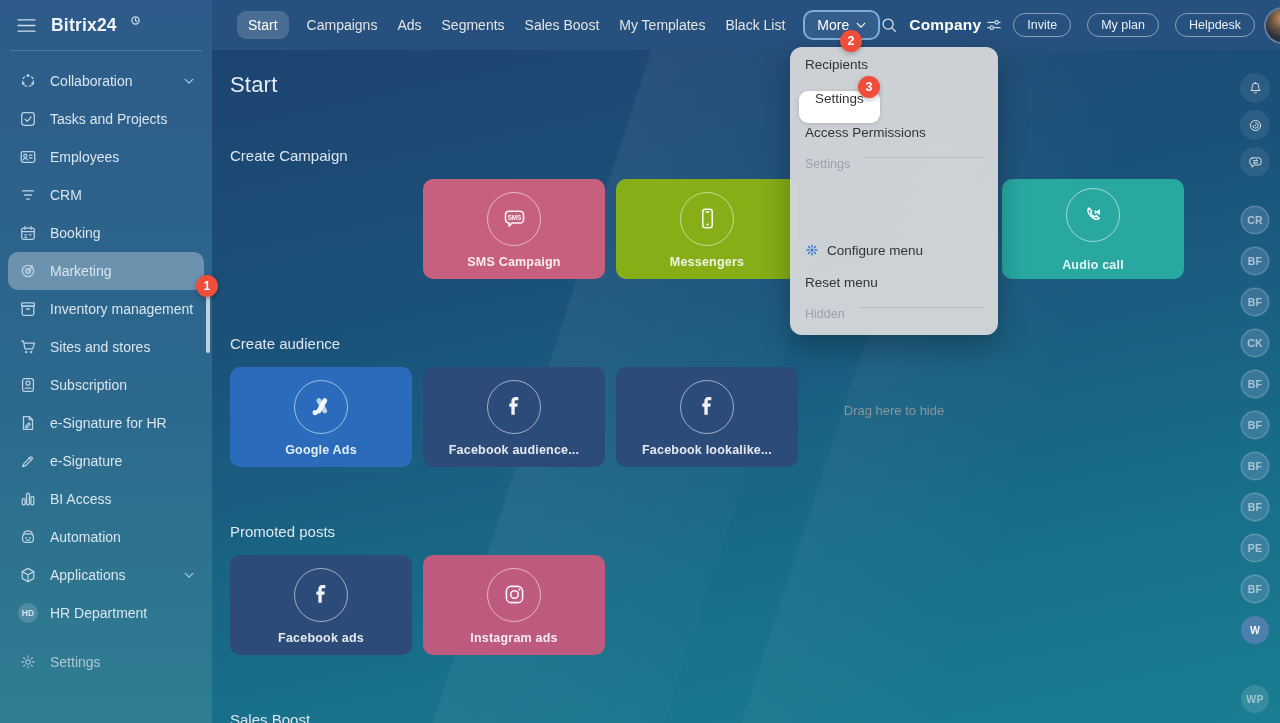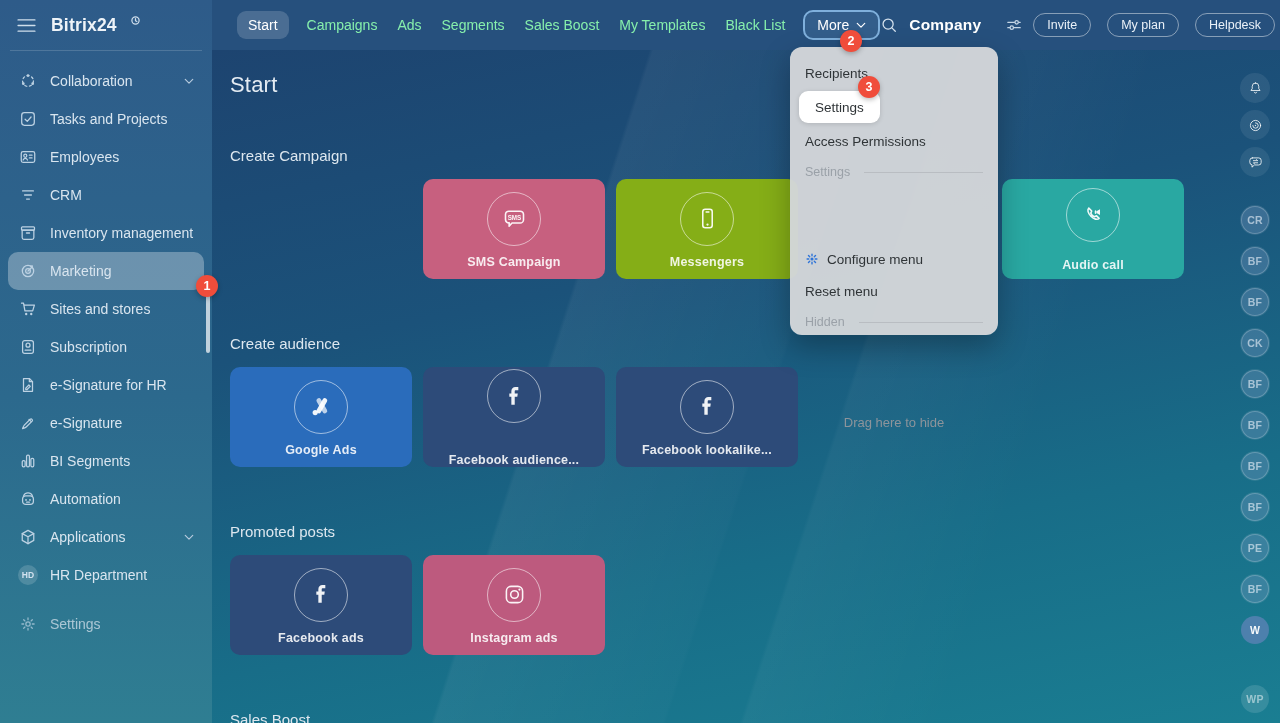--- a/index.html
+++ b/index.html
@@ -4,28 +4,28 @@
 <style>
   html,body{margin:0;padding:0;}
   body{width:1280px;height:723px;overflow:hidden;font-family:"Liberation Sans",sans-serif;background:#1d4470;position:relative;}
   svg{display:block;}
   .icon-svg{stroke:currentColor;fill:none;stroke-width:1.4;stroke-linecap:round;stroke-linejoin:round;}
 
   
   .topbar-bg{position:absolute;left:0;top:0;width:1280px;height:50px;background:#26507d;z-index:1;}
   .topbar-content{position:absolute;left:212px;top:0;width:1068px;height:50px;display:flex;align-items:center;z-index:6;padding:0 14px 0 25px;box-sizing:border-box;}
   .tabs{display:flex;align-items:center;gap:16px;}
-  .tab{font-size:14px;color:#86efac;padding:6px 2px;white-space:nowrap;cursor:pointer;}
+  .tab{font-size:14px;color:#e5e5e5;padding:6px 2px;white-space:nowrap;cursor:pointer;}
   .tab.active{background:rgba(255,255,255,0.17);padding:6px 11px;border-radius:9px;color:#fff;}
   .more-btn{margin-left:16px;display:flex;align-items:center;gap:7px;padding:5px 12px;border-radius:10px;border:2px solid #7fb0dc;background:rgba(127,176,220,0.15);color:#fff;font-size:14px;font-family:inherit;cursor:pointer;}
   .more-btn svg{width:10px;height:7px;}
   .top-right{margin-left:auto;display:flex;align-items:center;gap:11px;}
   .search-btn{color:#d6e3ef;background:none;border:none;padding:0;cursor:pointer;}
   .search-btn svg{width:18px;height:18px;}
-  .company{color:#fff;font-size:15.5px;font-weight:700;letter-spacing:.2px;display:flex;gap:25px;align-items:center;cursor:pointer;}
+  .company{color:#fff;font-size:15.5px;font-weight:700;letter-spacing:.2px;display:flex;gap:5px;align-items:center;cursor:pointer;}
   .filter-ic{color:#c4d5e5;}
   .filter-ic svg{width:16px;height:16px;}
   .pill{border:1px solid rgba(255,255,255,0.45);background:transparent;color:#eaf1f8;font-size:12.5px;padding:4px 13px;border-radius:13px;font-family:inherit;cursor:pointer;white-space:nowrap;}
   .user-avatar{width:33px;height:33px;border-radius:50%;position:relative;cursor:pointer;flex:none;
     background:radial-gradient(circle at 50% 28%,#c59a6e 0%,#a97d52 16%,#6b5643 38%,#32323c 66%,#23252e 100%);
     box-shadow:0 0 0 2px rgba(255,255,255,0.28);}
   .play-badge{position:absolute;right:-3px;bottom:-3px;width:15px;height:15px;border-radius:50%;background:#2fae3b;border:2px solid #26507d;display:flex;align-items:center;justify-content:center;box-sizing:content-box;}
   .play-badge svg{width:6px;height:8px;}
 
   
@@ -72,21 +72,21 @@
   .rail-btn{width:30px;height:30px;border-radius:50%;background:rgba(255,255,255,0.08);display:flex;align-items:center;justify-content:center;color:rgba(255,255,255,0.82);cursor:pointer;}
   .rail-btn svg{width:17px;height:17px;}
   .rail-divider{width:16px;height:2px;border-radius:1px;background:rgba(255,255,255,0.25);margin:9px 0 20px;}
   .rail-avatars{display:flex;flex-direction:column;gap:13px;align-items:center;}
   .rav{width:28px;height:28px;border-radius:50%;background:rgba(130,158,199,0.32);box-shadow:inset 0 0 0 1px rgba(255,255,255,0.22),0 0 0 1px rgba(255,255,255,0.10);color:rgba(235,242,250,0.62);font-size:10.5px;display:flex;align-items:center;justify-content:center;font-weight:600;letter-spacing:.2px;cursor:pointer;flex:none;}
   .rav.solid{background:#4d80ad;color:rgba(255,255,255,0.95);box-shadow:none;}
   .rav.dim{background:rgba(255,255,255,0.13);color:rgba(255,255,255,0.5);box-shadow:none;margin-top:28px;}
 
   
   .dropdown{position:absolute;left:790px;top:47px;width:208px;height:288px;border-radius:12px;background:rgba(211,214,217,0.97);box-shadow:0 12px 30px rgba(0,0,0,0.28);z-index:10;padding:10px 0;box-sizing:border-box;}
-  .dd-row{height:32px;display:flex;align-items:center;padding:0 15px;gap:8px;color:#2f3437;font-size:13.5px;cursor:pointer;}
+  .dd-row{height:32px;display:flex;align-items:flex-start;padding:0 15px;gap:8px;color:#2f3437;font-size:13.5px;cursor:pointer;}
   .dd-row.active{background:#fff;border-radius:9px;width:max-content;padding:0 16px;margin:2px 0 2px 9px;height:32px;box-shadow:0 1px 5px rgba(0,0,0,0.14);}
   .dd-row.section{color:#9aa1a8;font-size:12.5px;height:30px;cursor:default;}
   .dd-row.section::after{content:"";flex:1;height:1px;background:#b9bdc2;margin-left:6px;}
   .dd-row.hint{color:#8d949b;height:38px;justify-content:center;font-size:13px;padding-top:10px;}
   .dd-gear svg{width:14px;height:14px;}
 
   
   .step{position:absolute;width:22px;height:22px;border-radius:50%;background:#f04d3b;color:#fff;font-size:12.5px;font-weight:700;display:flex;align-items:center;justify-content:center;z-index:20;box-shadow:0 2px 5px rgba(0,0,0,0.25);}
   .step.b1{left:196px;top:275px;}
   .step.b2{left:840px;top:30px;}
@@ -164,47 +164,58 @@
         <span class="icon">
           <svg class="icon-svg" viewBox="0 0 20 20">
             <path d="M4 5.5h12M6.2 10h7.6M8.4 14.5h3.2"></path>
           </svg>
         </span>
 
         <span class="lbl">CRM</span>
 
       </div>
 
+      <div class="side-item">
+        <span class="icon">
+          <svg class="icon-svg" viewBox="0 0 20 20">
+            <rect x="3" y="4.5" width="14" height="12.5" rx="2"></rect>
+            <path d="M6.5 2.8v3M13.5 2.8v3M3.2 8.5h13.6M6.5 12h2M11.5 12h2M6.5 14.8h2"></path>
+          </svg>
+        </span>
+
+        <span class="lbl">Booking</span>
+
+      </div>
+
+      <div class="side-item active">
+        <span class="icon">
+          <svg class="icon-svg" viewBox="0 0 20 20">
+            <circle cx="10" cy="10" r="6.3"></circle>
+            <circle cx="10" cy="10" r="2.6"></circle>
+            <path d="M10 10l4.5-4.5M12.6 4.6l2.2-.3-.3 2.2"></path>
+          </svg>
+        </span>
+
+        <span class="lbl">Marketing</span>
+
+      </div>
 
       <div class="side-item">
         <span class="icon">
           <svg class="icon-svg" viewBox="0 0 20 20">
             <path d="M3.5 6.8h13v8.2a2 2 0 0 1-2 2h-9a2 2 0 0 1-2-2z"></path>
             <rect x="2.8" y="3.2" width="14.4" height="3.6" rx="1"></rect>
             <path d="M8.3 10h3.4"></path>
           </svg>
         </span>
 
         <span class="lbl">Inventory management</span>
 
       </div>
 
-      <div class="side-item active">
-        <span class="icon">
-          <svg class="icon-svg" viewBox="0 0 20 20">
-            <circle cx="10" cy="10" r="6.3"></circle>
-            <circle cx="10" cy="10" r="2.6"></circle>
-            <path d="M10 10l4.5-4.5M12.6 4.6l2.2-.3-.3 2.2"></path>
-          </svg>
-        </span>
-
-        <span class="lbl">Marketing</span>
-
-      </div>
-
       <div class="side-item">
         <span class="icon">
           <svg class="icon-svg" viewBox="0 0 20 20">
             <path d="M2.8 3.5h2.2l1.6 8.6h8.6l1.9-6.4H6"></path>
             <circle cx="8" cy="15.6" r="1.3" fill="currentColor" stroke="none"></circle>
             <circle cx="13.6" cy="15.6" r="1.3" fill="currentColor" stroke="none"></circle>
           </svg>
         </span>
 
         <span class="lbl">Sites and stores</span>
@@ -251,21 +262,21 @@
 
       <div class="side-item">
         <span class="icon">
           <svg class="icon-svg" viewBox="0 0 20 20">
             <rect x="3.6" y="9.5" width="3.2" height="7" rx="1.4"></rect>
             <rect x="8.4" y="3.5" width="3.2" height="13" rx="1.4"></rect>
             <rect x="13.2" y="7" width="3.2" height="9.5" rx="1.4"></rect>
           </svg>
         </span>
 
-        <span class="lbl">BI Segments</span>
+        <span class="lbl">BI Access</span>
 
       </div>
 
       <div class="side-item">
         <span class="icon">
           <svg class="icon-svg" viewBox="0 0 20 20">
             <rect x="4" y="6.5" width="12" height="9.5" rx="3.5"></rect>
             <path d="M5.2 6a5.2 4.6 0 0 1 9.6 0"></path>
             <circle cx="7.8" cy="11" r="1" fill="currentColor" stroke="none"></circle>
             <circle cx="12.2" cy="11" r="1" fill="currentColor" stroke="none"></circle>
@@ -375,21 +386,21 @@
                 <svg viewBox="0 0 24 24" fill="currentColor">
                   <rect x="10.2" y="3.8" width="4.2" height="15" rx="2.1" transform="rotate(30 12.3 11.3)"></rect>
                   <rect x="10.2" y="3.8" width="4.2" height="15" rx="2.1" transform="rotate(-30 12.3 11.3)" opacity="0.75"></rect>
                   <circle cx="6.4" cy="17.4" r="2.3"></circle>
                 </svg>
               </span>
               </div>
               <div class="tile-label">Google Ads</div>
             </div>
 
-            <div class="tile" style="background: rgb(45, 75, 121); grid-column: 2; justify-content: space-between;">
+            <div class="tile" style="background: rgb(45, 75, 121); grid-column: 2;">
               <div class="tile-circle">
                 <span class="tile-icon">
                 <svg viewBox="0 0 24 24" fill="currentColor">
                   <path d="M13.2 6.4h2.2V3.6h-2.5c-2.3 0-3.7 1.5-3.7 3.8v2H7.4v2.8h1.8v7.2h3v-7.2h2.3l.4-2.8h-2.7V7.4c0-.7.3-1 1-1z"></path>
                 </svg>
               </span>
               </div>
               <div class="tile-label">Facebook audience...</div>
             </div>
 

